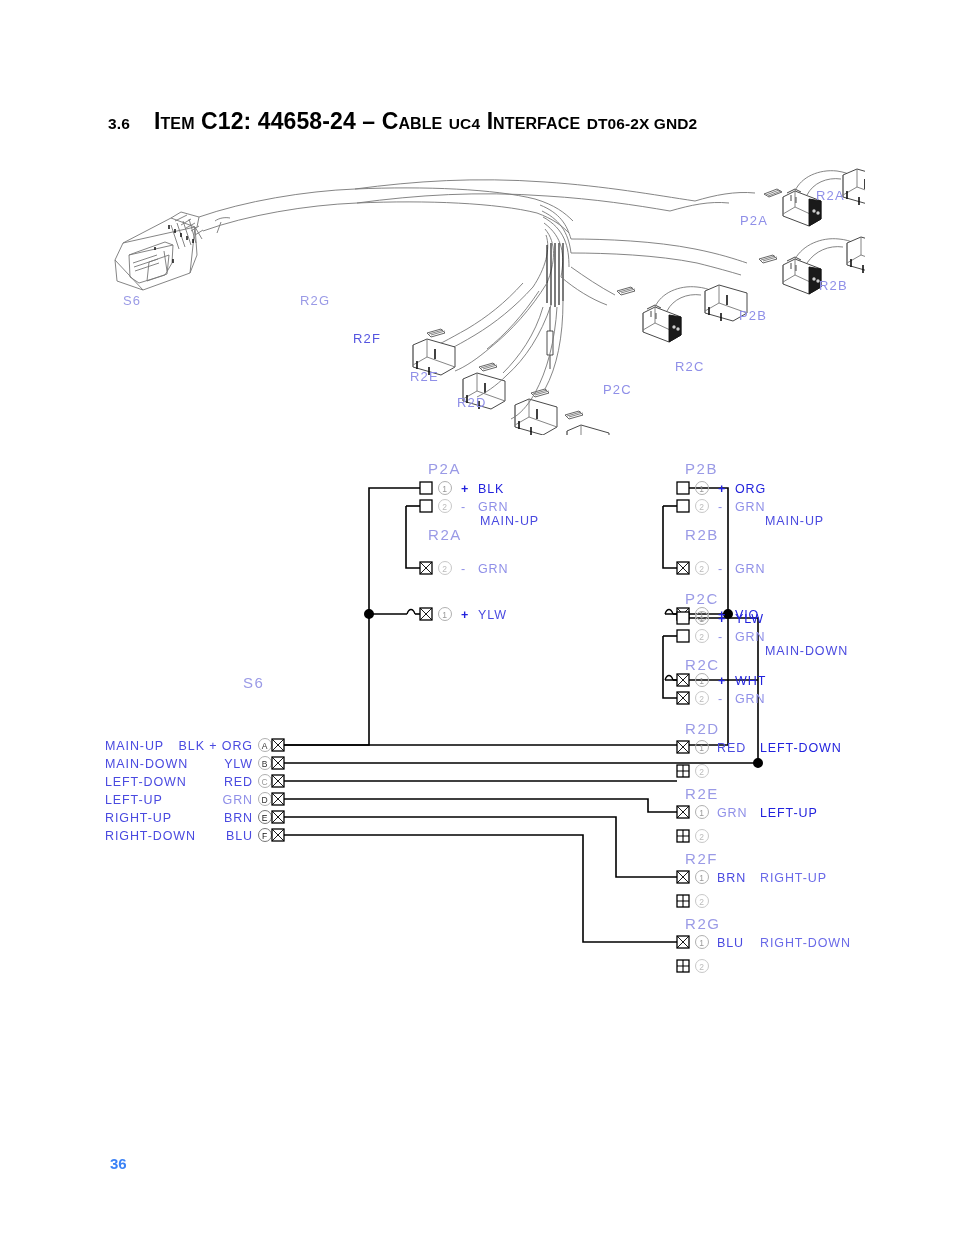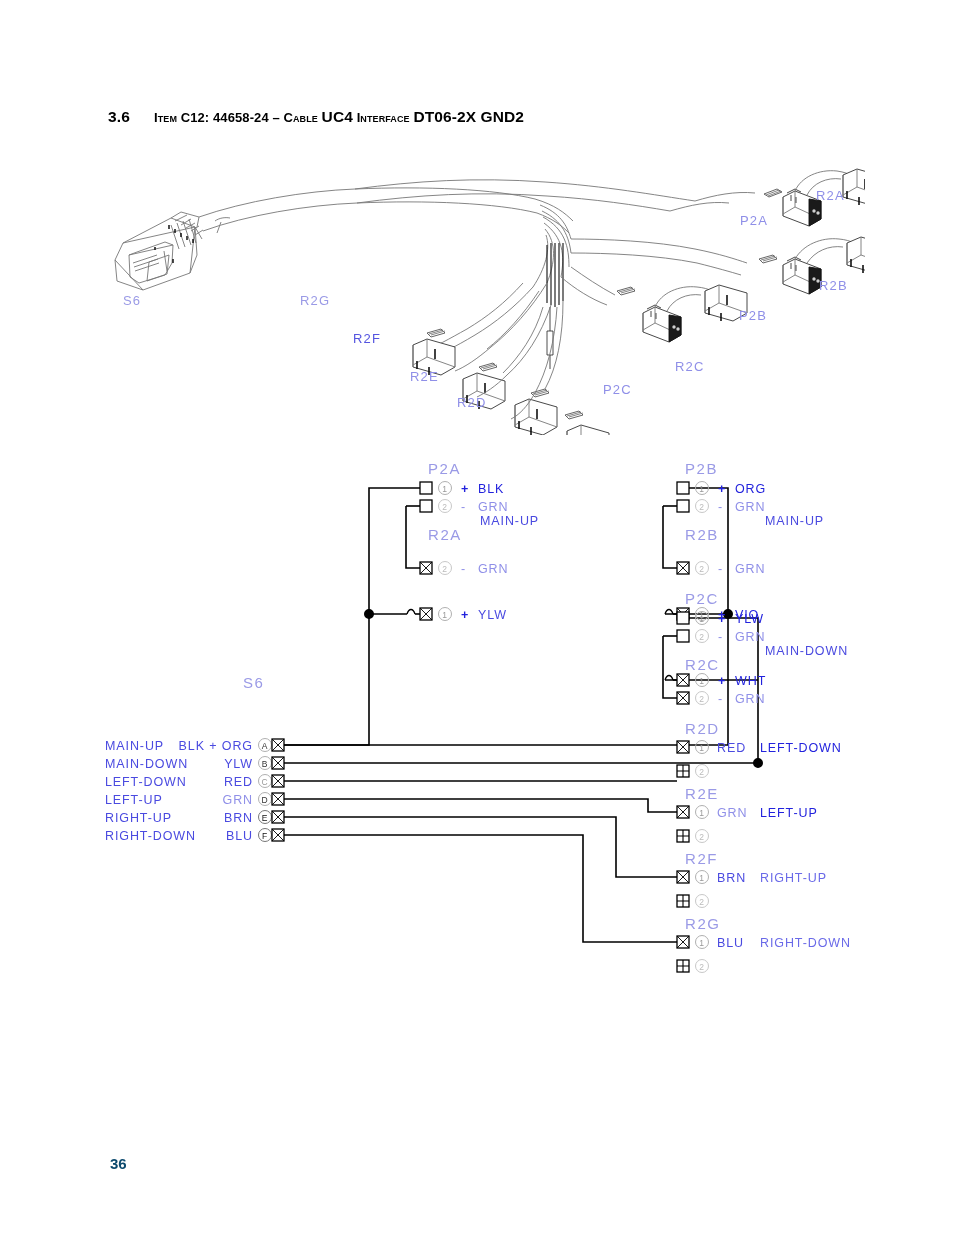--- a/index.html
+++ b/index.html
@@ -27,32 +27,32 @@
     font-size: 15.5px;
     letter-spacing: 0.1px;
     white-space: nowrap;
   }
   .heading .num {
     display: inline-block;
     width: 46px;
   }
   .sc {
     font-variant: small-caps;
-    font-size: 13px;
+    font-size: 23px;
     text-align: right;
   }
 
   
   .page-number {
     position: absolute;
     left: 110px;
     top: 1155px;
     font-size: 15px;
     font-weight: bold;
-    color: #0c4a6e;
+    color: #3b82f6;
     font-family: "Liberation Sans", sans-serif;
   }
 
   
   .canvas {
     position: absolute;
     left: 0;
     top: 0;
   }
   #photo-svg { left: 95px; top: 155px; }

